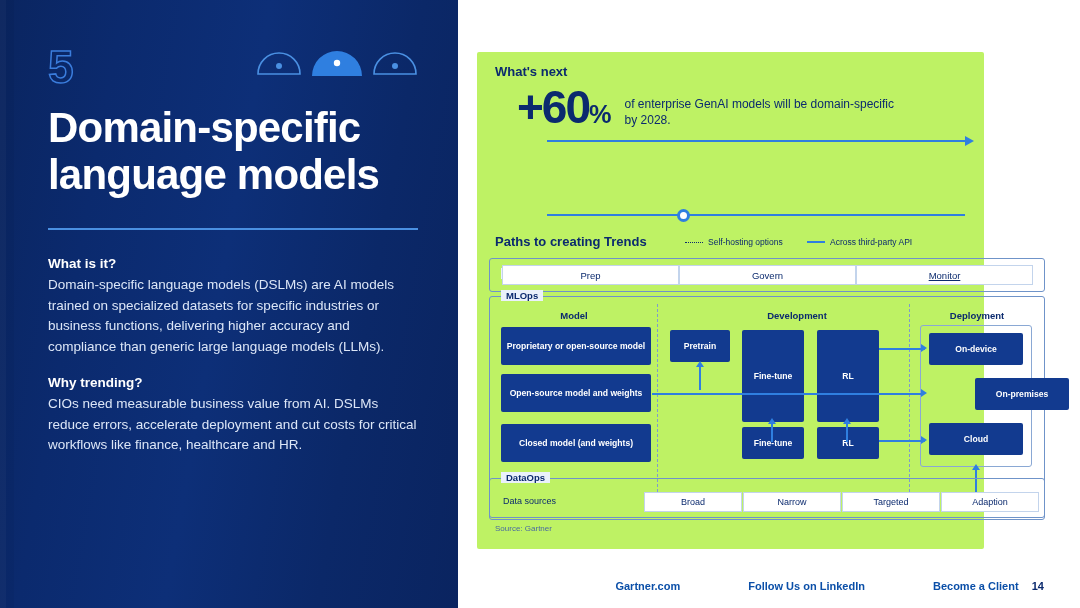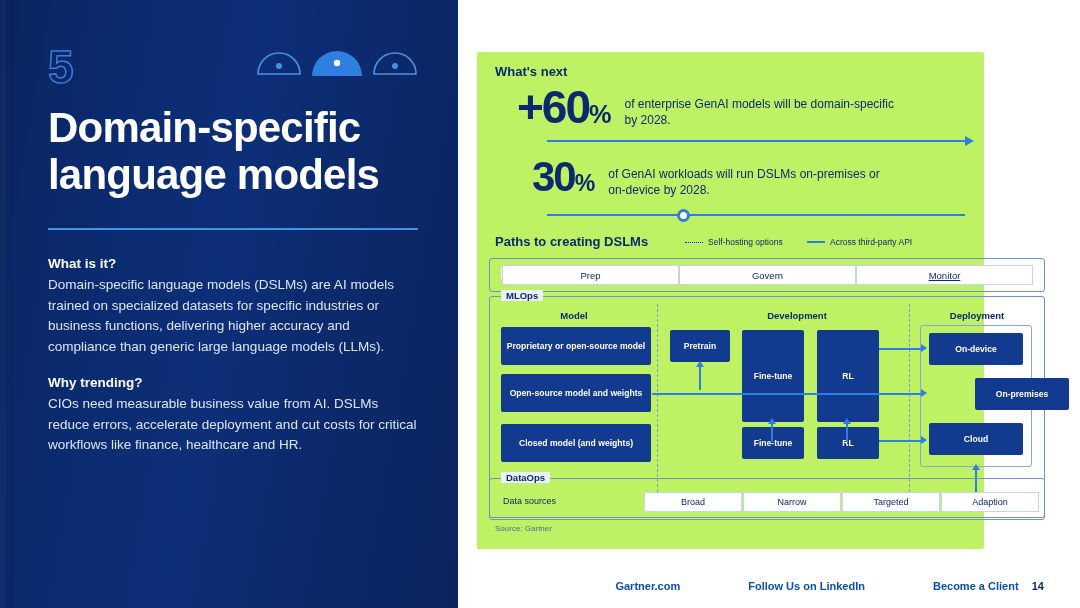--- a/index.html
+++ b/index.html
@@ -190,32 +190,24 @@
       <div style="display:flex; align-items:flex-start; gap:14px;">
         <div class="stat-num" style="font-size:46px;">
           <span>+60</span><span class="pct">%</span>
         </div>
         <div class="stat-txt" style="width:272px; padding-top:12px;">of enterprise GenAI models will be domain-specific by 2028.</div>
       </div>
     </div>
     <div class="track" style="left:70px; top:88px; width:418px;"></div>
     <div class="arrow-head" style="left:488px; top:84px;"></div>
 
-    <div class="stat" style="left:55px; top:104px;">
-      <div style="display:flex; align-items:flex-start; gap:14px;">
-        <div class="stat-num" style="font-size:42px;">
-          <span>30</span><span class="pct">%</span>
-        </div>
-        <div class="stat-txt" style="width:272px; padding-top:10px;">of GenAI workloads will run DSLMs on-premises or on-device by 2028.</div>
-      </div>
-    </div>
     <div class="track" style="left:70px; top:162px; width:418px;"></div>
     <div class="knob" style="left:200px; top:157px;"></div>
 
-    <div class="paths-title">Paths to creating DSLMs</div>
+    <div class="paths-title">Paths to creating Trends</div>
     <div class="legend" style="left:208px;">
       <span style="display:inline-block;width:18px;border-top:1px dotted #0b2a6e;"></span>
       <span>Self-hosting options</span>
     </div>
     <div class="legend" style="left:330px;">
       <span style="display:inline-block;width:18px;border-top:2px solid #2f7fe0;"></span>
       <span>Across third-party API</span>
     </div>
 
     <div class="group-box" style="left:12px; top:206px; width:556px; height:34px;"></div>

